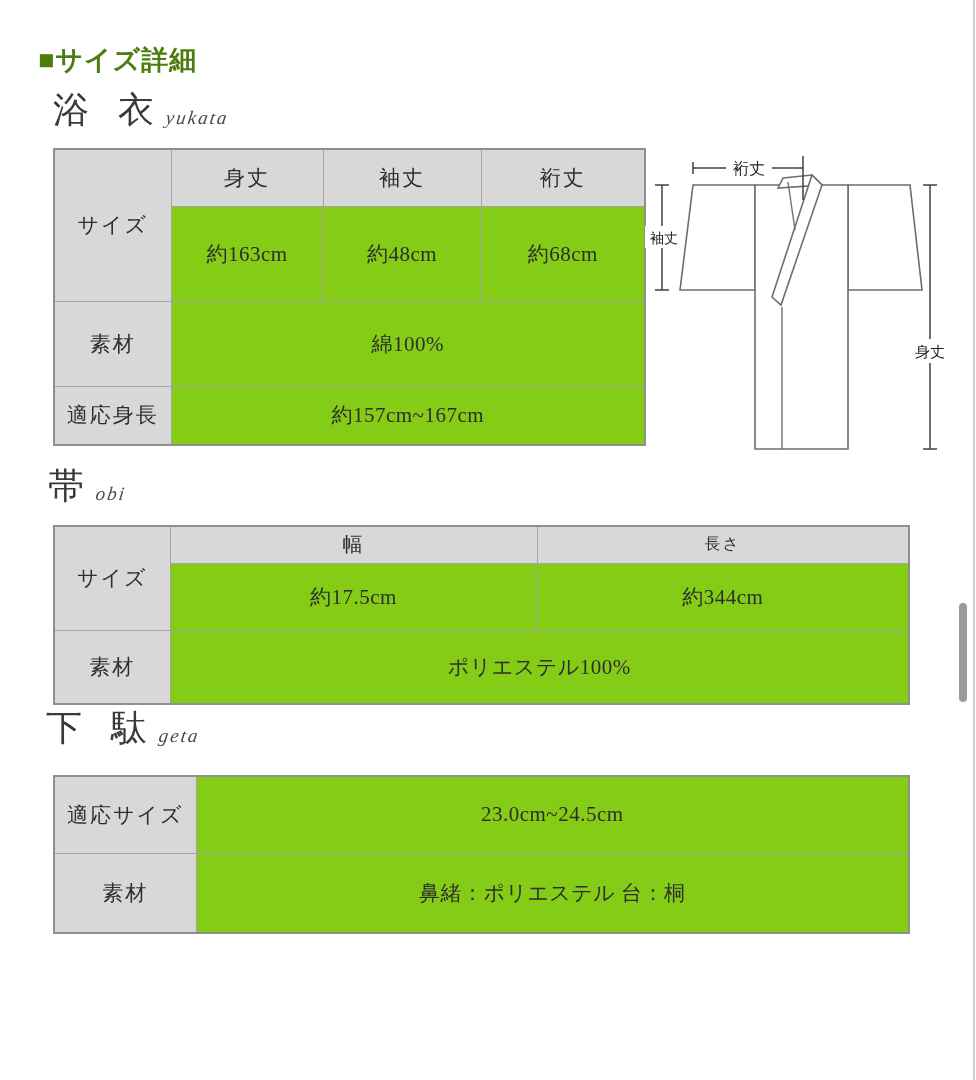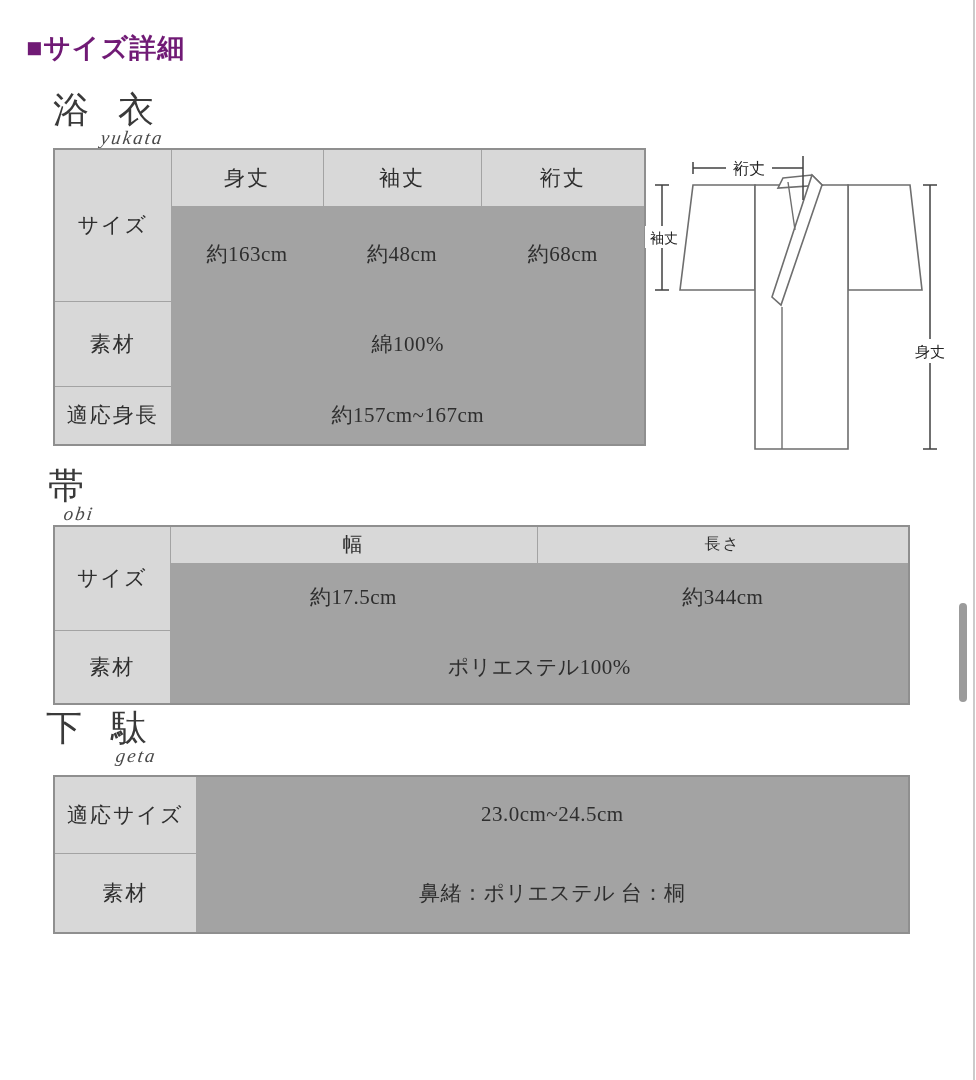--- a/index.html
+++ b/index.html
@@ -1,37 +1,37 @@
 <!DOCTYPE html>
 <html><head>
 <meta charset="utf-8">
 <style>
   html,body{margin:0;padding:0;}
   body{background:#ffffff;}
   .page{position:relative;width:976px;height:1080px;background:#ffffff;overflow:hidden;
         font-family:"Liberation Serif","DejaVu Serif",serif;color:#2e2e2e;}
 
   
-  .page-title{position:absolute;left:26px;top:30px;margin:0;
+  .page-title{position:absolute;left:26px;top:30px;margin:12px;
               font-family:"Liberation Sans","DejaVu Sans",sans-serif;
-              font-size:27px;font-weight:700;color:#701a75;letter-spacing:1px;}
+              font-size:27px;font-weight:700;color:#4d7c0f;letter-spacing:1px;}
 
   
-  .sec-title{position:absolute;display:flex;align-items:flex-end;white-space:nowrap;flex-direction:column;}
+  .sec-title{position:absolute;display:flex;align-items:flex-end;white-space:nowrap;}
   .sec-title .kanji{font-size:36px;color:#3a3a3a;letter-spacing:10px;line-height:1;}
   .sec-title .script{font-style:italic;font-size:19px;color:#4a4a4a;letter-spacing:2px;
                      line-height:1;margin-left:2px;margin-bottom:1px;transform:skewX(-8deg);}
 
   
   table.tbl{position:absolute;border-collapse:collapse;table-layout:fixed;
             border:2px solid #8f8f8f;background:#fff;}
   table.tbl td,table.tbl th{border:1px solid #a3a3a3;text-align:center;vertical-align:middle;
             font-size:21px;font-weight:400;color:#2e2e2e;padding:0;letter-spacing:2px;}
   table.tbl .gray{background:#d8d8d8;}
-  table.tbl .val{background:#a3a3a3;letter-spacing:0.5px;}
+  table.tbl .val{background:#84cc16;letter-spacing:0.5px;}
 
   .yukata-table{left:53px;top:148px;width:591px;}
   .obi-table{left:53px;top:525px;width:855px;}
   .geta-table{left:53px;top:775px;width:855px;}
 
   
   .diagram{position:absolute;left:640px;top:138px;}
 
   
   .footnote{position:absolute;left:46px;top:952px;font-size:21px;color:#2b2b2b;

